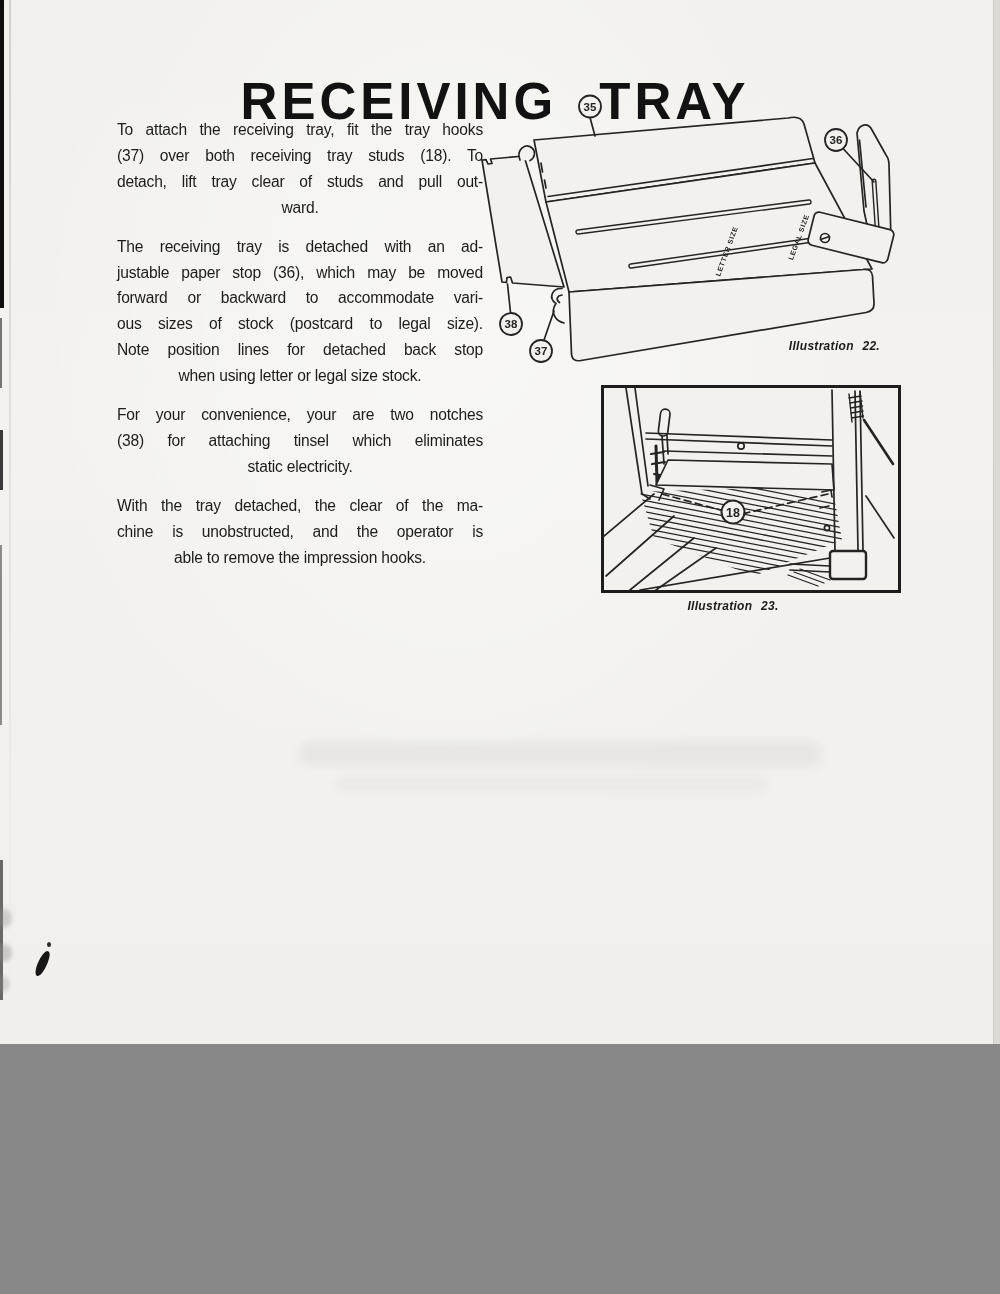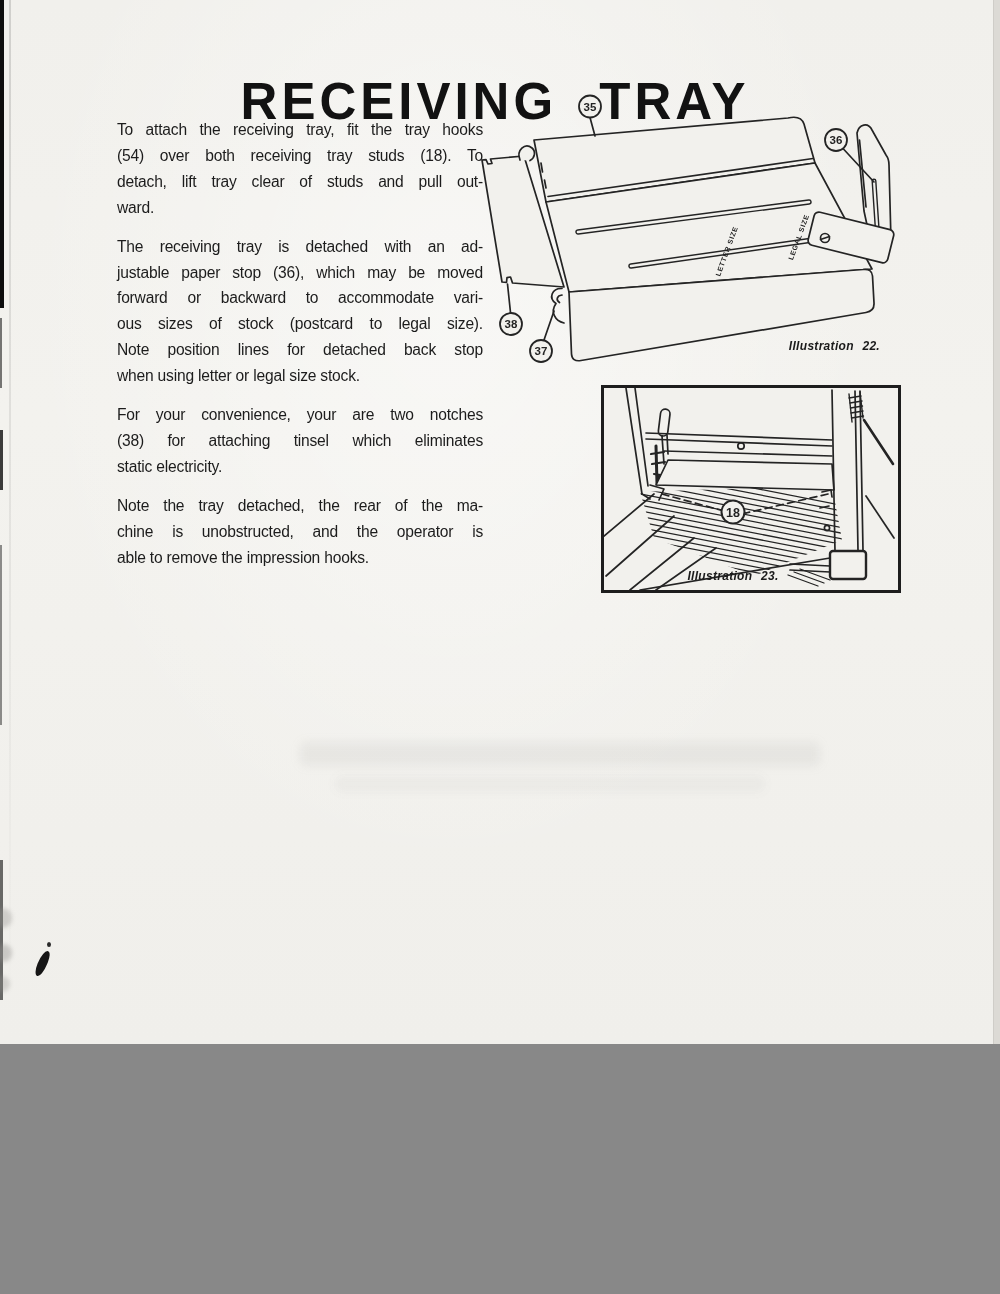--- a/index.html
+++ b/index.html
@@ -25,33 +25,33 @@
   }
   
   .textcol{
     position:absolute;left:117px;top:117px;width:366px;
     font-size:15.6px;font-weight:normal;letter-spacing:-0.2px;
     line-height:25.9px;color:#1c1c1c;
   }
   .para{margin:0 0 13px 0;}
   .tl{white-space:normal;}
   .jl{text-align:justify;text-align-last:justify;}
-  .ll{text-align:left;}
+  .ll{text-align:center;}
   
   .illo22{position:absolute;left:468px;top:93px;width:432px;height:290px;}
   .cap{
     position:absolute;font-style:italic;font-weight:bold;
     font-size:12px;letter-spacing:0.3px;word-spacing:5px;color:#1b1b1b;
   }
   .cap22{left:700px;top:339px;width:180px;text-align:right;}
   .frame23{
     position:absolute;left:601px;top:385px;width:294px;height:202px;
     border:3px solid #1d1d1d;background:#f2f1ed;
   }
-  .cap23{left:583px;top:569px;width:300px;text-align:center;}
+  .cap23{left:583px;top:599px;width:300px;text-align:center;}
   
   .pageno{
     position:absolute;left:820px;top:1234px;width:120px;text-align:right;
     font-size:17px;font-weight:bold;word-spacing:7px;color:#1a1a1a;
   }
   
   .edgeL{position:absolute;left:0;background:#0d0d0d;}
   .e1{top:0;width:4px;height:308px;}
   .e2{top:318px;width:2px;height:70px;opacity:.55;}
   .e3{top:430px;width:3px;height:60px;opacity:.8;}
@@ -108,39 +108,39 @@
   <div class="smudge"></div>
   <div class="smudge-dot"></div>
   <div class="ghost g1"></div>
   <div class="ghost g2"></div>
 
   <h1 class="title">RECEIVING TRAY</h1>
 
   <div class="textcol">
     <div class="para">
       <div class="tl jl">To attach the receiving tray, fit the tray hooks</div>
-      <div class="tl jl">(54) over both receiving tray studs (18). To</div>
+      <div class="tl jl">(37) over both receiving tray studs (18). To</div>
       <div class="tl jl">detach, lift tray clear of studs and pull out-</div>
       <div class="tl ll">ward.</div>
     </div>
     <div class="para">
       <div class="tl jl">The receiving tray is detached with an ad-</div>
       <div class="tl jl">justable paper stop (36), which may be moved</div>
       <div class="tl jl">forward or backward to accommodate vari-</div>
       <div class="tl jl">ous sizes of stock (postcard to legal size).</div>
       <div class="tl jl">Note position lines for detached back stop</div>
       <div class="tl ll">when using letter or legal size stock.</div>
     </div>
     <div class="para">
       <div class="tl jl">For your convenience, your are two notches</div>
       <div class="tl jl">(38) for attaching tinsel which eliminates</div>
       <div class="tl ll">static electricity.</div>
     </div>
     <div class="para">
-      <div class="tl jl">Note the tray detached, the rear of the ma-</div>
+      <div class="tl jl">With the tray detached, the clear of the ma-</div>
       <div class="tl jl">chine is unobstructed, and the operator is</div>
       <div class="tl ll">able to remove the impression hooks.</div>
     </div>
   </div>
 
   <div class="illo22">
     <svg viewBox="0 0 432 290" width="432" height="290">
       <g fill="none" stroke="#242424" stroke-width="1.7" stroke-linejoin="round" stroke-linecap="round">
 
         <path d="M66,47 L320,25 Q333,22 336,31 L347,70 L78,109 Z" fill="#f2f1ed"></path>

